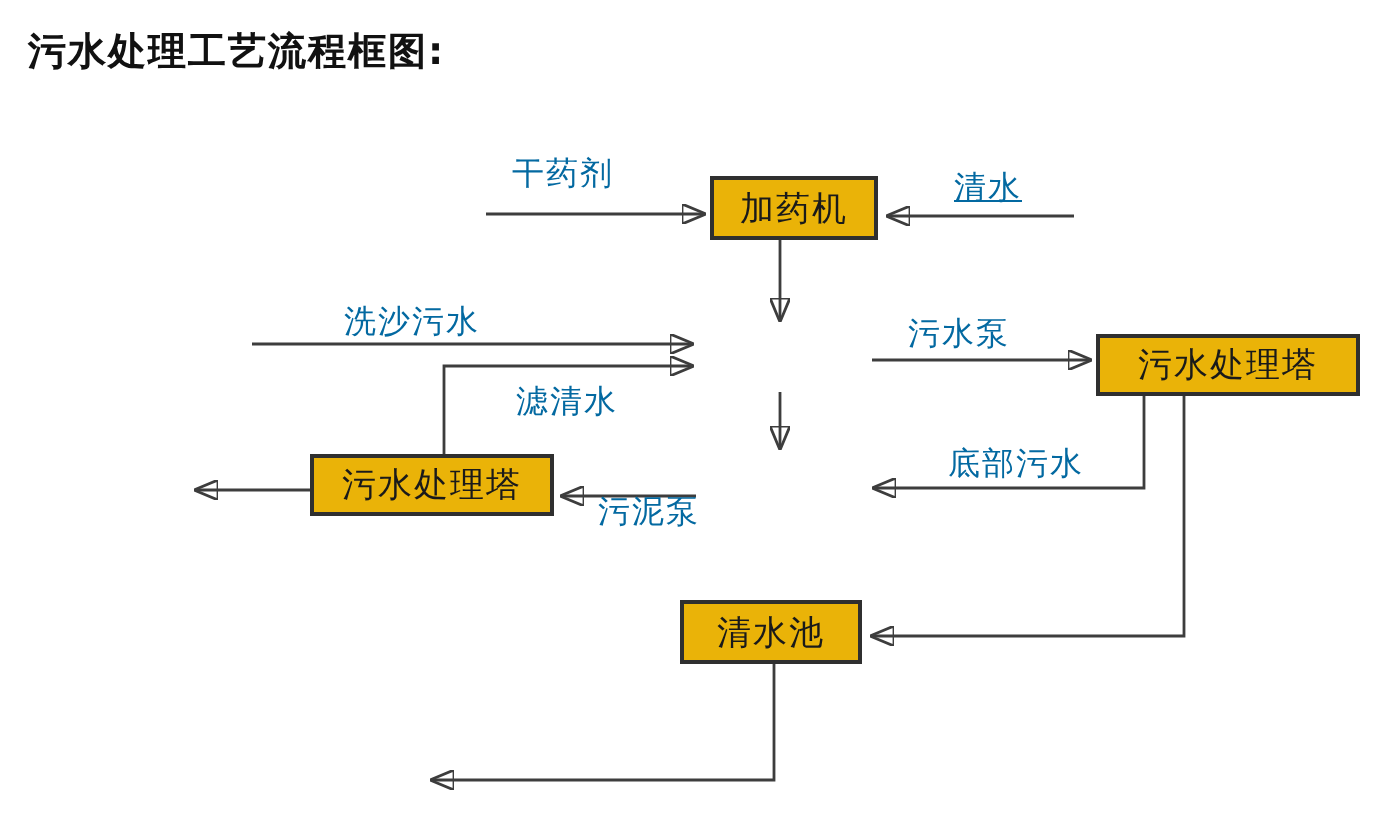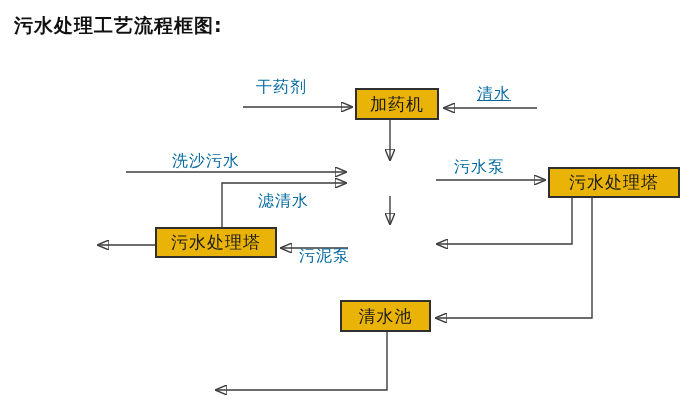--- a/index.html
+++ b/index.html
@@ -89,15 +89,16 @@
   <div class="node" style="left:355px; top:88px;  width:84px;  height:32px;">加药机</div>
   <div class="node" style="left:548px; top:167px; width:132px; height:31px;">污水处理塔</div>
   <div class="node" style="left:155px; top:227px; width:122px; height:31px;">污水处理塔</div>
   <div class="node" style="left:340px; top:300px; width:91px;  height:32px;">清水池</div>
 
   <div class="flow-label" style="left:256px; top:77px;">干药剂</div>
   <div class="flow-label" style="left:477px; top:84px;text-decoration:underline;">清水</div>
   <div class="flow-label" style="left:172px; top:151px;">洗沙污水</div>
   <div class="flow-label" style="left:454px; top:157px;">污水泵</div>
   <div class="flow-label" style="left:258px; top:191px;">滤清水</div>
+  <div class="flow-label" style="left:474px; top:222px;">底部污水</div>
   <div class="flow-label" style="left:299px; top:225px;margin-top:21px;">污泥泵</div>
 
 </div>
 
 </body></html>

